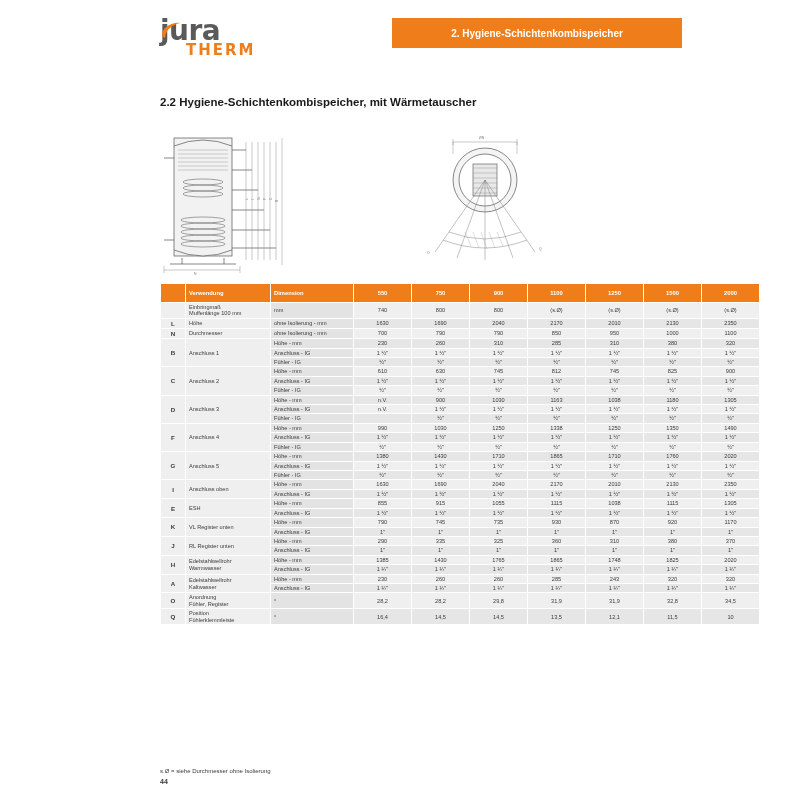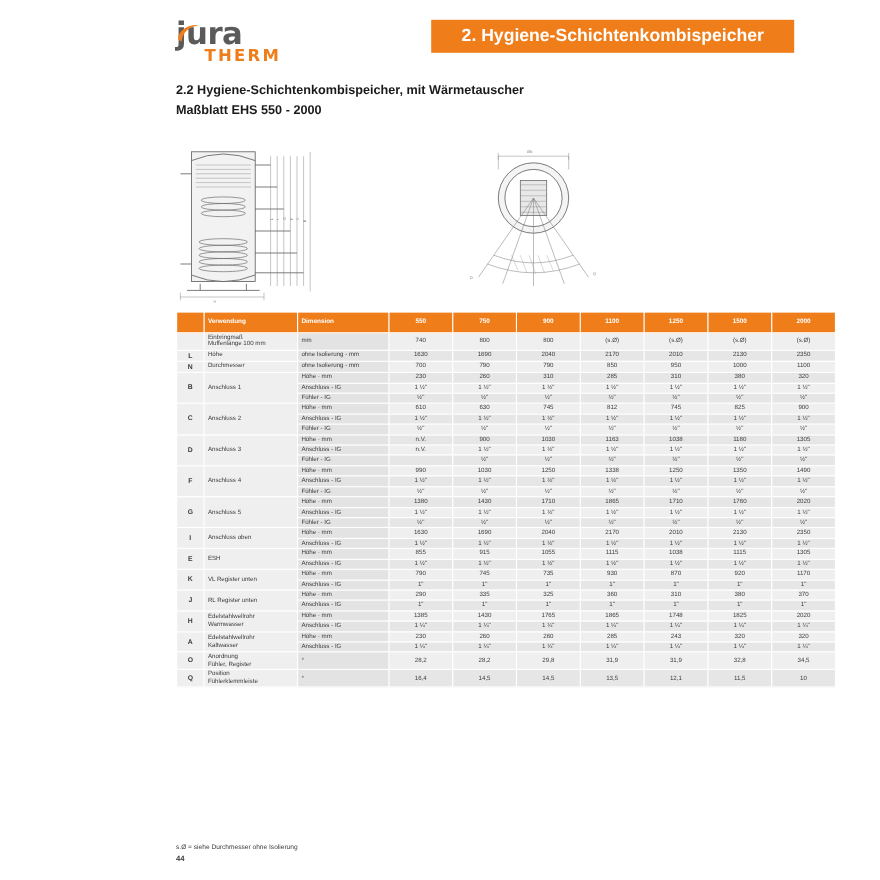--- a/index.html
+++ b/index.html
@@ -57,37 +57,37 @@
     position: absolute;
     left: 0px;
     top: 2px;
     width: 22px;
     height: 22px;
   }
   .header-bar {
     position: absolute;
     left: 252px;
     top: 0px;
-    width: 330px;
+    width: 290px;
     height: 30px;
     background: #ef7d1a;
     color: #ffffff;
-    font-size: 16px;
+    font-size: 10px;
     font-weight: bold;
     display: flex;
     align-items: center;
     justify-content: center;
     text-align: center;
   }
 
   
   .title-block {
     position: absolute;
     left: 160px;
-    top: 76px;
+    top: 96px;
     width: 560px;
   }
   .title-main {
     font-size: 11.5px;
     font-weight: bold;
     color: #1a1a1a;
     margin-bottom: 7px;
   }
   .title-sub {
     font-size: 11.5px;
@@ -174,21 +174,20 @@
       <div class="logo-jura">jura</div>
       <div class="logo-therm">THERM</div>
     </div>
     <div class="header-bar">
       <span>2. Hygiene-Schichtenkombispeicher</span>
     </div>
   </div>
 
   <div class="title-block">
     <div class="title-main">2.2 Hygiene-Schichtenkombispeicher, mit Wärmetauscher</div>
-    <div class="title-sub">Maßblatt EHS 550 - 2000</div>
   </div>
 
   <div class="drawing-area">
 
     <svg class="tank-svg" style="left:0px; top:0px;" width="200" height="155" viewBox="0 0 200 155">
       <g stroke="#555" fill="none" stroke-width="0.7">
 
         <rect x="14" y="18" width="58" height="118" fill="#f2f2f2" stroke="#555"></rect>
         <path d="M14 26 Q43 14 72 26" fill="#f2f2f2" stroke="#555"></path>
         <path d="M14 130 Q43 142 72 130" fill="#f2f2f2" stroke="#555"></path>

